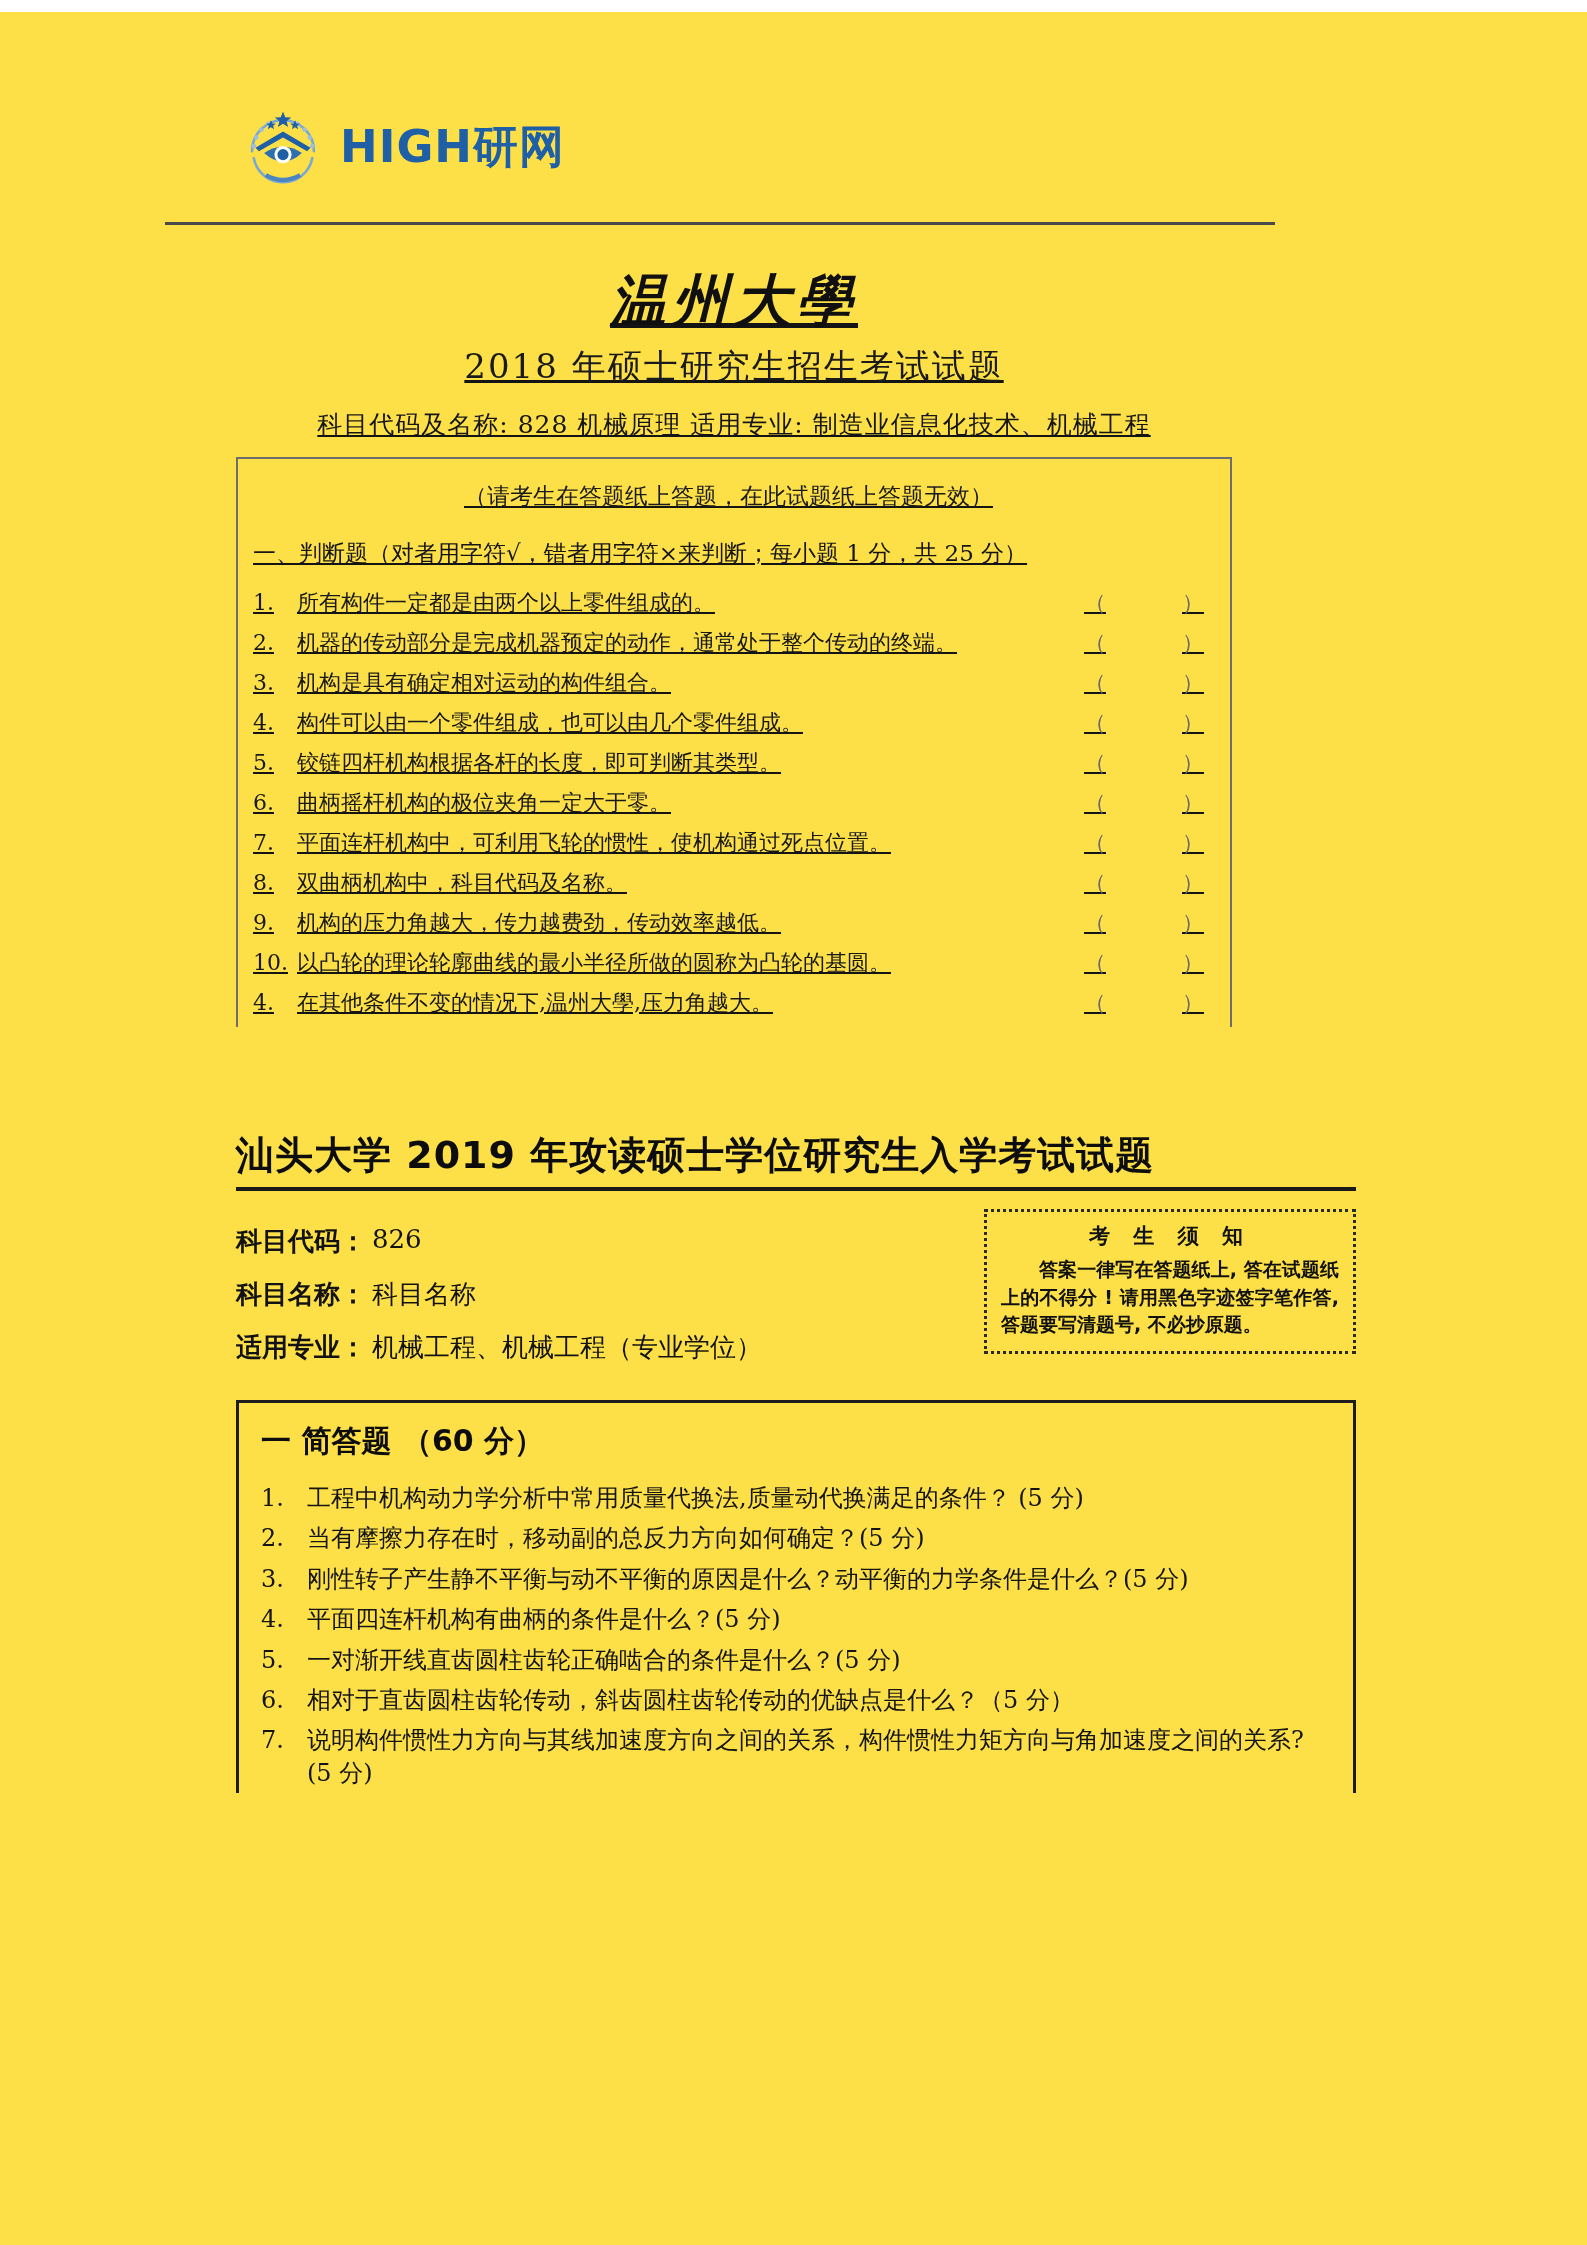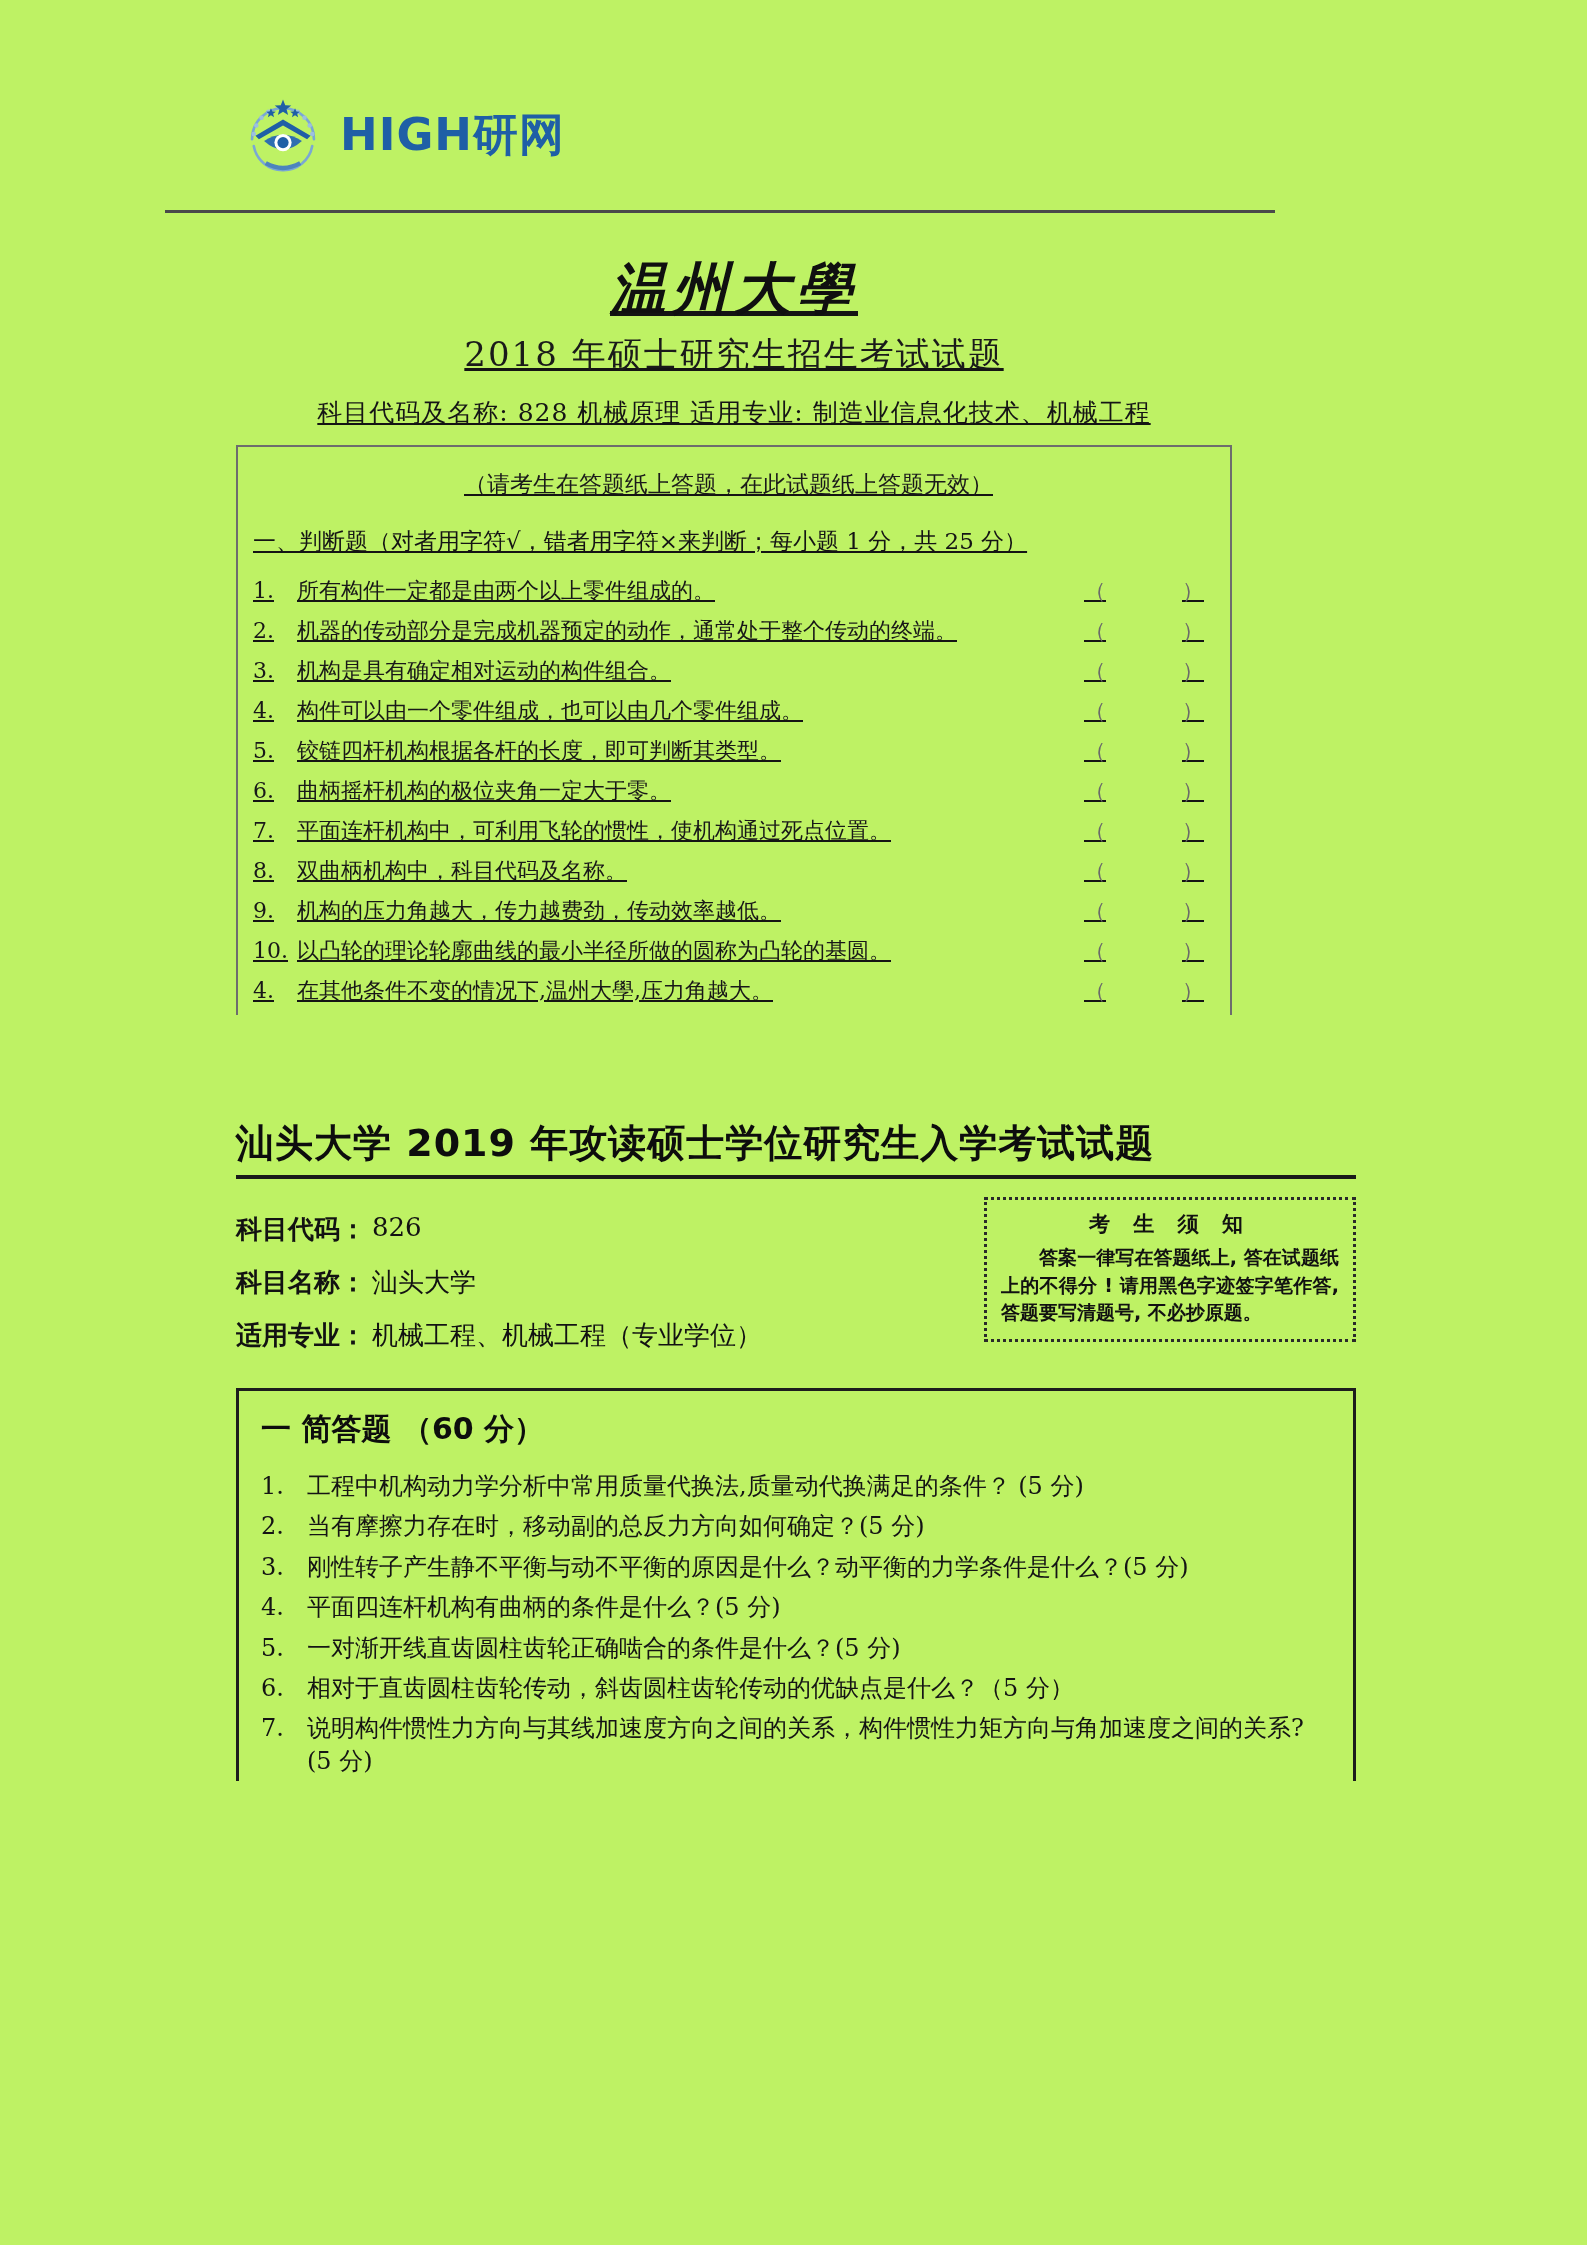--- a/index.html
+++ b/index.html
@@ -12,21 +12,22 @@
     height: 2245px;
     font-family: "DejaVu Sans", sans-serif;
     color: #141414;
     position: relative;
     overflow: hidden;
   }
 
   .page {
     position: absolute;
     inset: 0;
-    background: #bef264;
+    background: #fde047;
+    margin-top: 12px;
   }
 
   
   .site-header {
     position: absolute;
     left: 240px;
     top: 88px;
     width: 1100px;
     height: 130px;
   }
@@ -409,21 +410,21 @@
     <div class="st-rule"></div>
 
     <div class="st-mid">
       <div class="st-meta">
         <div class="meta-row">
           <span class="meta-label">科目代码：</span>
           <span class="meta-value">826</span>
         </div>
         <div class="meta-row">
           <span class="meta-label">科目名称：</span>
-          <span class="meta-value">汕头大学</span>
+          <span class="meta-value">科目名称</span>
         </div>
         <div class="meta-row">
           <span class="meta-label">适用专业：</span>
           <span class="meta-value">机械工程、机械工程（专业学位）</span>
         </div>
       </div>
 
       <div class="notice-box">
         <div class="notice-title">考 生 须 知</div>
         <div class="notice-body">答案一律写在答题纸上, 答在试题纸上的不得分 ! 请用黑色字迹签字笔作答, 答题要写清题号, 不必抄原题。</div>

